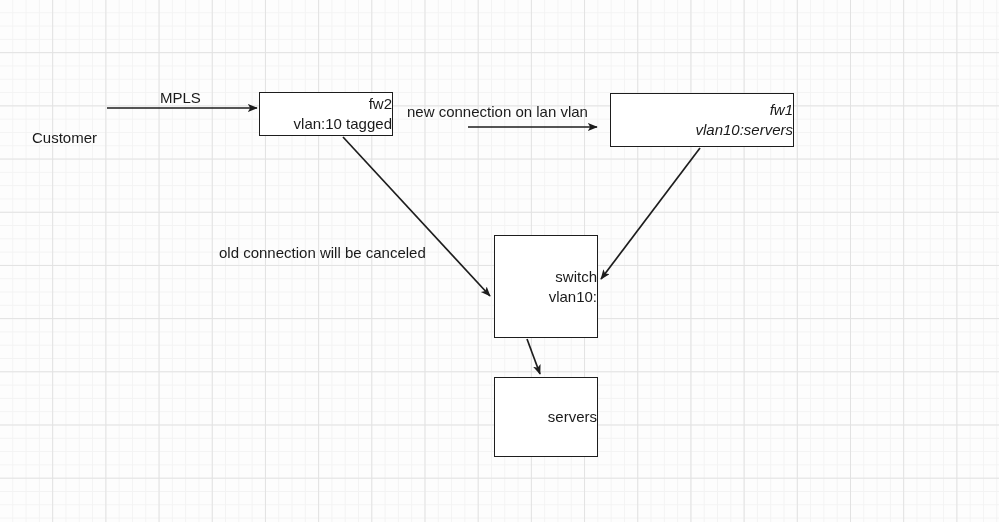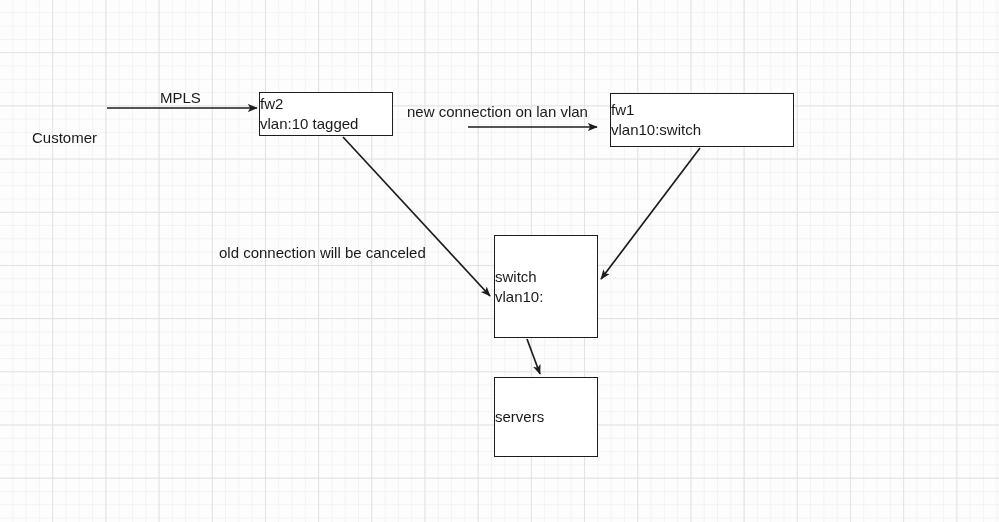--- a/index.html
+++ b/index.html
@@ -39,33 +39,33 @@
     height: 522px;
     pointer-events: none;
   }
   .node {
     position: absolute;
     box-sizing: border-box;
     background: #ffffff;
     border: 1.6px solid #1d1d1d;
     display: flex;
     flex-direction: column;
-    align-items: flex-start;
+    align-items: flex-end;
     justify-content: center;
     color: #1a1a1a;
     font-size: 15px;
     line-height: 20px;
     white-space: nowrap;
   }
   .node .line {
     display: block;
     text-align: center;
   }
   #node-fw2   { left: 259px; top: 92px;  width: 134px; height: 44px; }
-  #node-fw1   { left: 610px; top: 93px;  width: 184px; height: 54px; }
+  #node-fw1   { left: 610px; top: 93px;  width: 184px; height: 54px; font-style: italic; }
   #node-switch{ left: 494px; top: 235px; width: 104px; height: 103px; }
   #node-servers{left: 494px; top: 377px; width: 104px; height: 80px; }
 
   .edge-label {
     position: absolute;
     color: #1a1a1a;
     font-size: 15px;
     line-height: 17px;
     white-space: nowrap;
   }
@@ -97,21 +97,21 @@
     <line x1="527" y1="339" x2="540" y2="374" stroke="#1d1d1d" stroke-width="1.7" marker-end="url(#arrow)"></line>
   </svg>
 
   <div class="node" id="node-fw2">
     <span class="line">fw2</span>
     <span class="line">vlan:10 tagged</span>
   </div>
 
   <div class="node" id="node-fw1">
     <span class="line">fw1</span>
-    <span class="line">vlan10:switch</span>
+    <span class="line">vlan10:servers</span>
   </div>
 
   <div class="node" id="node-switch">
     <span class="line">switch</span>
     <span class="line">vlan10:</span>
   </div>
 
   <div class="node" id="node-servers">
     <span class="line">servers</span>
   </div>

